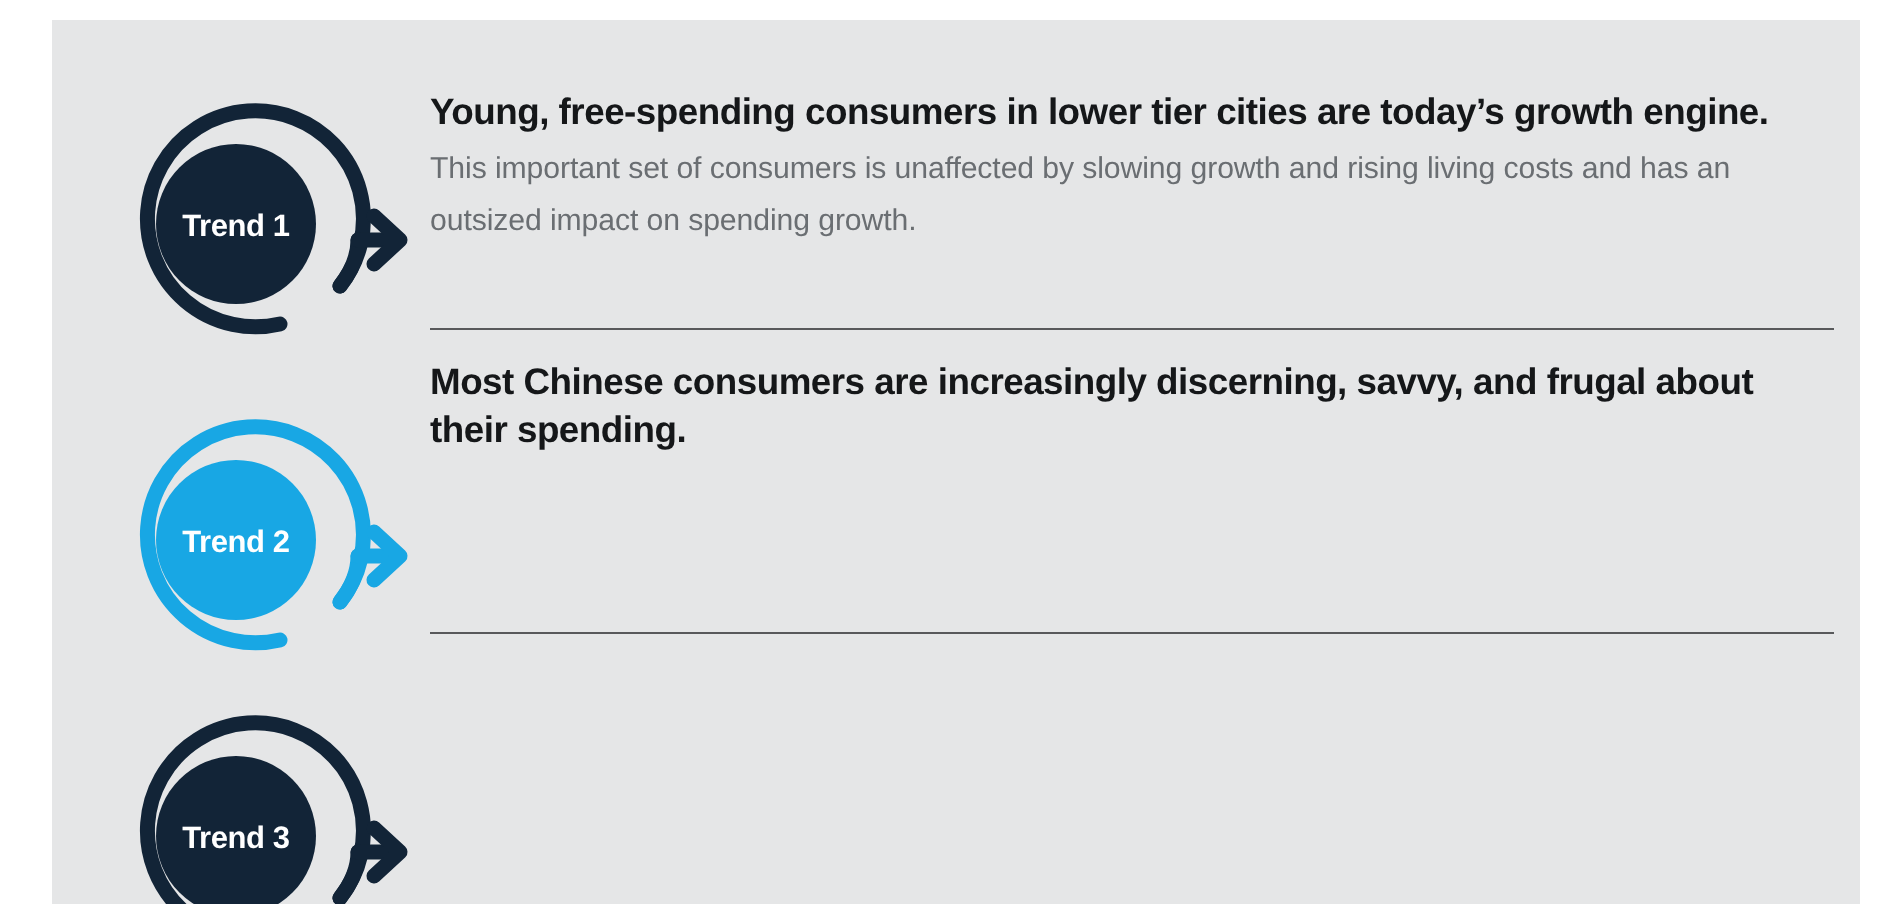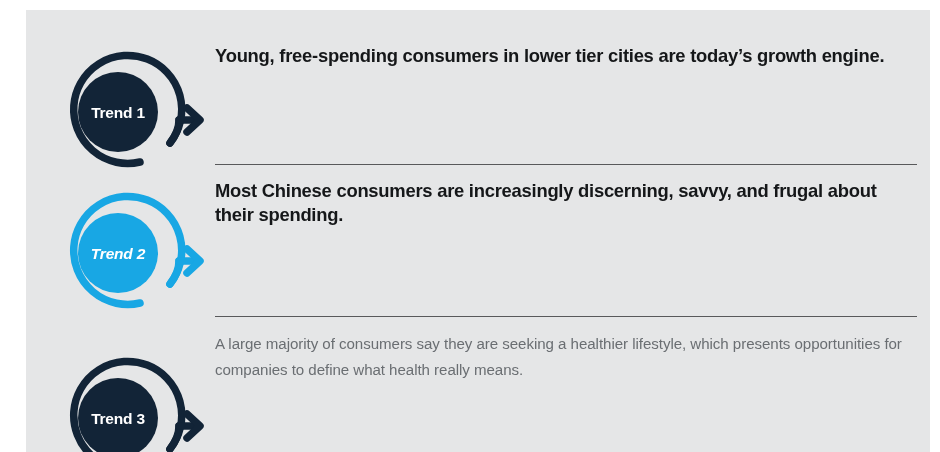--- a/index.html
+++ b/index.html
@@ -116,26 +116,27 @@
 
           <path d="M 139 80 L 152 92 L 139 104" fill="none" stroke="#122437" stroke-width="7.5" stroke-linecap="round" stroke-linejoin="round"></path>
 
           <circle cx="70" cy="84" r="40" fill="#122437"></circle>
           <text class="badge-label" x="70" y="90" text-anchor="middle">Trend 1</text>
         </svg>
       </div>
 
       <div class="text-col" style="top: 24px;">
         <h2 class="trend-heading">Young, free-spending consumers in lower tier cities are today’s growth engine.</h2>
+        <p class="trend-body">This important set of consumers is unaffected by slowing growth and rising living costs and has an outsized impact on spending growth.</p>
       </div>
     </div>
 
     <div class="trend-row" id="row-1" style="top: 154px;">
 
-      <div class="icon-wrap" style="top: 5px; font-style: italic;">
+      <div class="icon-wrap" style="top: 22px;">
         <svg viewBox="0 0 160 160" xmlns="http://www.w3.org/2000/svg" aria-hidden="true">
           <path d="M 122 115 A 54 54 0 1 0 92 134" fill="none" stroke="#18A7E4" stroke-width="7.5" stroke-linecap="round"></path>
           <path d="M 122 115 C 129 106 131 98 131 92" fill="none" stroke="#18A7E4" stroke-width="7.5" stroke-linecap="round"></path>
           <path d="M 131 92 L 150 92" fill="none" stroke="#18A7E4" stroke-width="7.5" stroke-linecap="round"></path>
           <path d="M 139 80 L 152 92 L 139 104" fill="none" stroke="#18A7E4" stroke-width="7.5" stroke-linecap="round" stroke-linejoin="round"></path>
           <circle cx="70" cy="84" r="40" fill="#18A7E4"></circle>
           <text class="badge-label" x="70" y="90" text-anchor="middle">Trend 2</text>
         </svg>
       </div>
 
@@ -153,18 +154,17 @@
           <path d="M 122 115 C 129 106 131 98 131 92" fill="none" stroke="#122437" stroke-width="7.5" stroke-linecap="round"></path>
           <path d="M 131 92 L 150 92" fill="none" stroke="#122437" stroke-width="7.5" stroke-linecap="round"></path>
           <path d="M 139 80 L 152 92 L 139 104" fill="none" stroke="#122437" stroke-width="7.5" stroke-linecap="round" stroke-linejoin="round"></path>
           <circle cx="70" cy="84" r="40" fill="#122437"></circle>
           <text class="badge-label" x="70" y="90" text-anchor="middle">Trend 3</text>
         </svg>
       </div>
 
       <div class="text-col" style="top: 0px;">
         <div class="rule"></div>
-        <p class="trend-body">A large majority of consumers say they are seeking a healthier lifestyle, which presents opportunities for companies to define what health really means.</p>
       </div>
     </div>
 
   </div>
 </div>
 
 </body></html>

